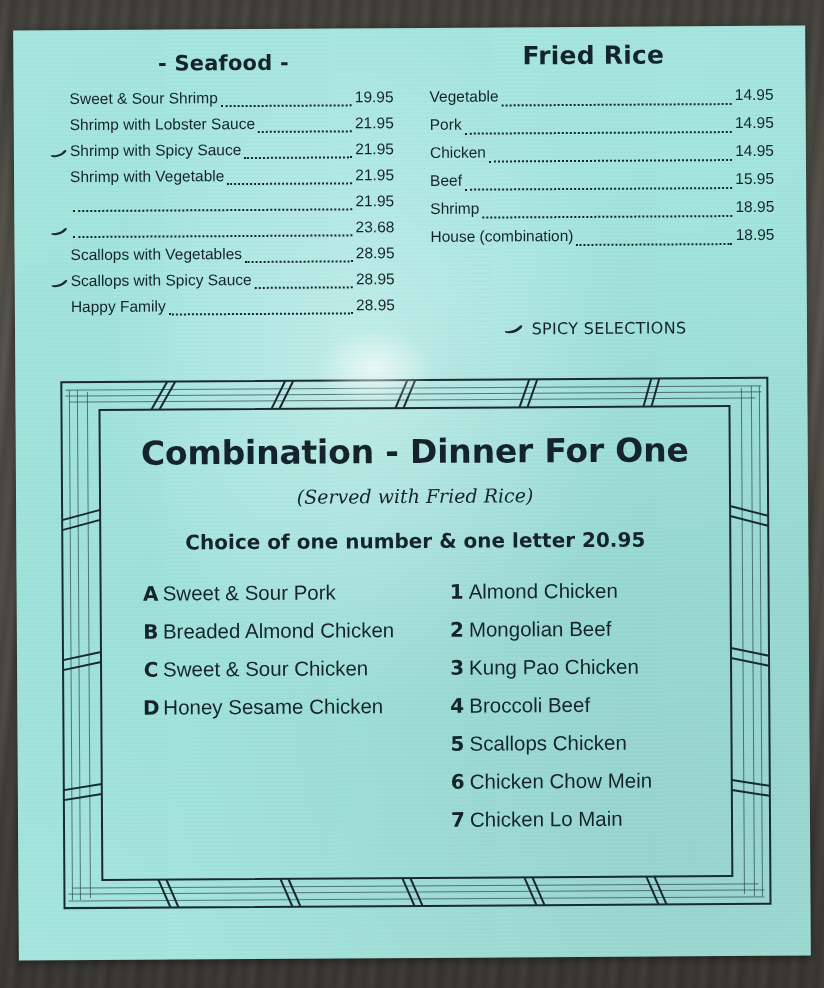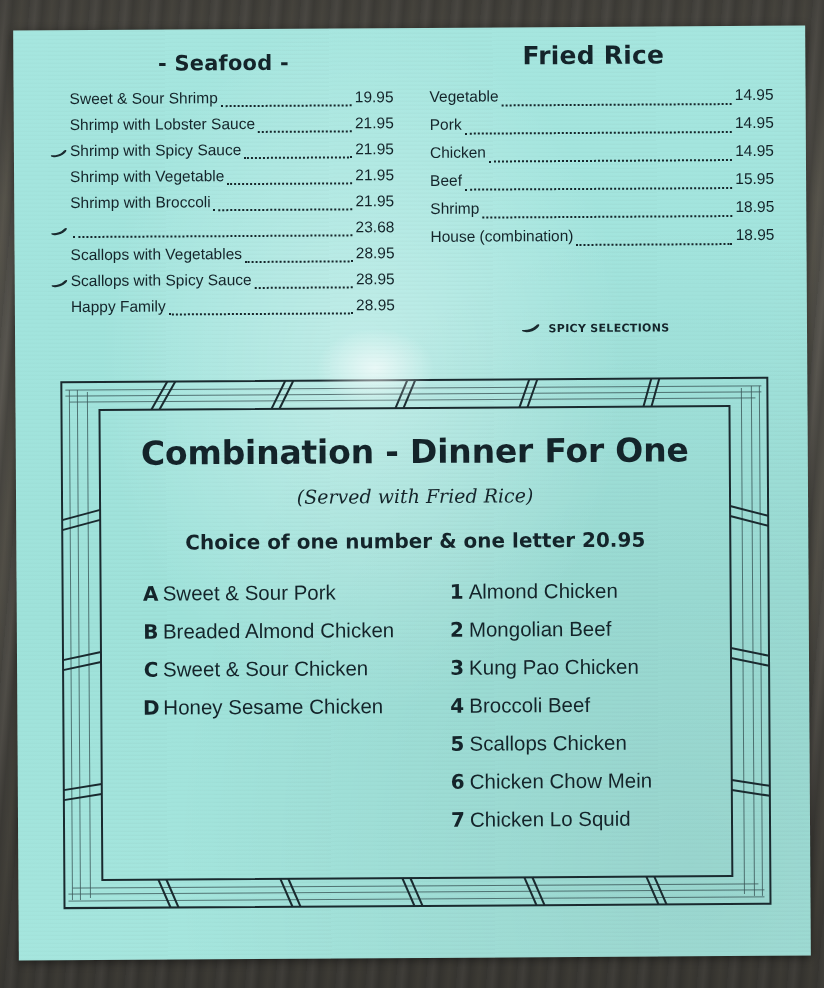--- a/index.html
+++ b/index.html
@@ -110,22 +110,22 @@
     left: 400px;
     top: 282px;
     width: 360px;
     display: flex;
     align-items: center;
     justify-content: center;
     gap: 8px;
   }
   .spicy-legend .legend-text {
     font-family: "DejaVu Sans", sans-serif;
-    font-weight: bold;
-    font-size: 11px;
+    font-weight: normal;
+    font-size: 16px;
     letter-spacing: 0.3px;
   }
 
   
   #combo-panel {
     position: absolute;
     left: 40px;
     top: 330px;
     width: 718px;
     height: 570px;
@@ -234,21 +234,20 @@
             <span class="item-price">21.95</span>
           </div>
 
           <div class="item-row">
             <span class="item-name">Shrimp with Vegetable</span>
             <span class="dots"></span>
             <span class="item-price">21.95</span>
           </div>
 
           <div class="item-row">
-            <span class="item-name">Shrimp with Broccoli</span>
             <span class="dots"></span>
             <span class="item-price">21.95</span>
           </div>
 
           <div class="item-row">
             <span class="chili">
               <svg viewBox="0 0 36 18" width="18" height="9">
                   <path d="M2 14 C8 18, 22 16, 30 8 C33 5, 34 3, 32 2 C30 1, 28 3, 26 5 C20 11, 10 13, 2 12 Z" fill="#1a2a2f"></path>
                 </svg>
             </span>
@@ -439,21 +438,21 @@
             <div class="combo-row">
               <span class="combo-key">5</span>
               <span class="combo-label">Scallops Chicken</span>
             </div>
             <div class="combo-row">
               <span class="combo-key">6</span>
               <span class="combo-label">Chicken Chow Mein</span>
             </div>
             <div class="combo-row">
               <span class="combo-key">7</span>
-              <span class="combo-label">Chicken Lo Squid</span>
+              <span class="combo-label">Chicken Lo Main</span>
             </div>
           </div>
         </div>
       </div>
     </div>
 
     <div class="sheet-sheen"></div>
     <div class="grain"></div>
   </div>
 </div>

